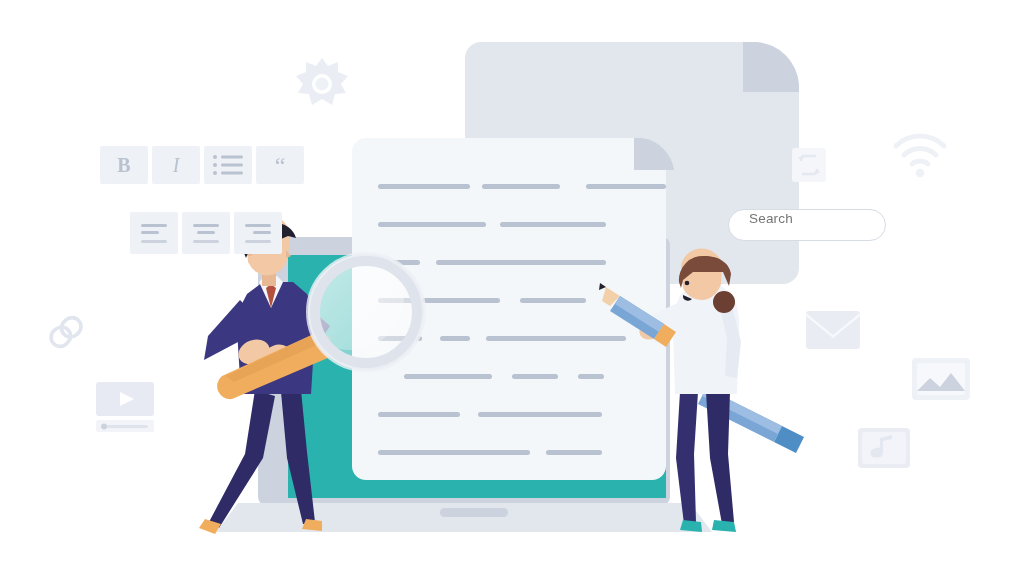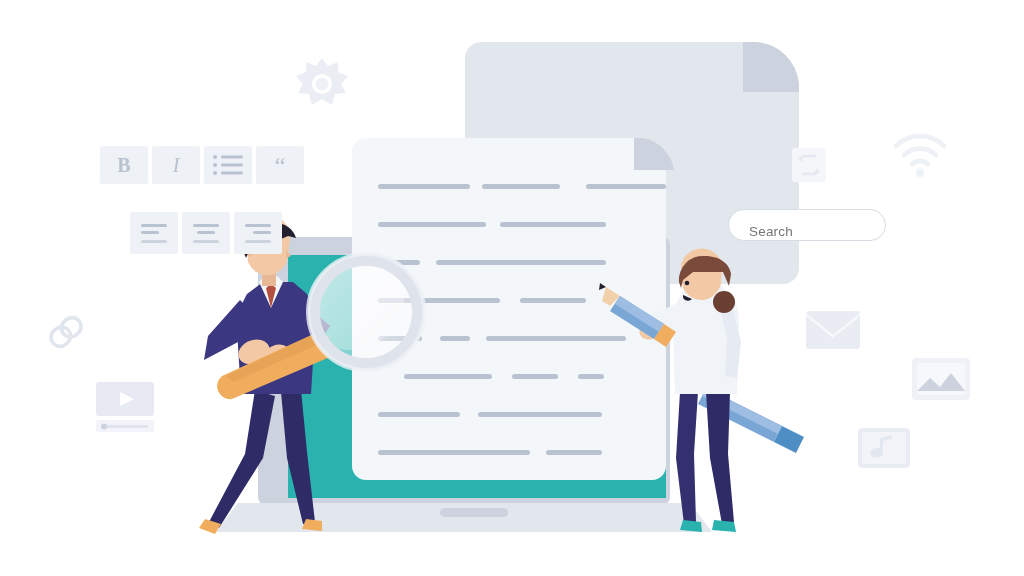--- a/index.html
+++ b/index.html
@@ -29,21 +29,21 @@
     left: 728px;
     top: 209px;
     width: 158px;
     height: 32px;
     border-radius: 16px;
     background: #ffffff;
     border: 1.4px solid #d6dbe4;
     box-sizing: border-box;
     overflow: hidden;
     display: flex;
-    align-items: flex-end;
+    align-items: flex-start;
   }
   .search-widget .ph {
     flex: 1 1 auto;
     padding-left: 20px;
     font-size: 13.5px;
     color: #9aa2b1;
     letter-spacing: .2px;
     white-space: nowrap;
     background: transparent;
     border: 0;

